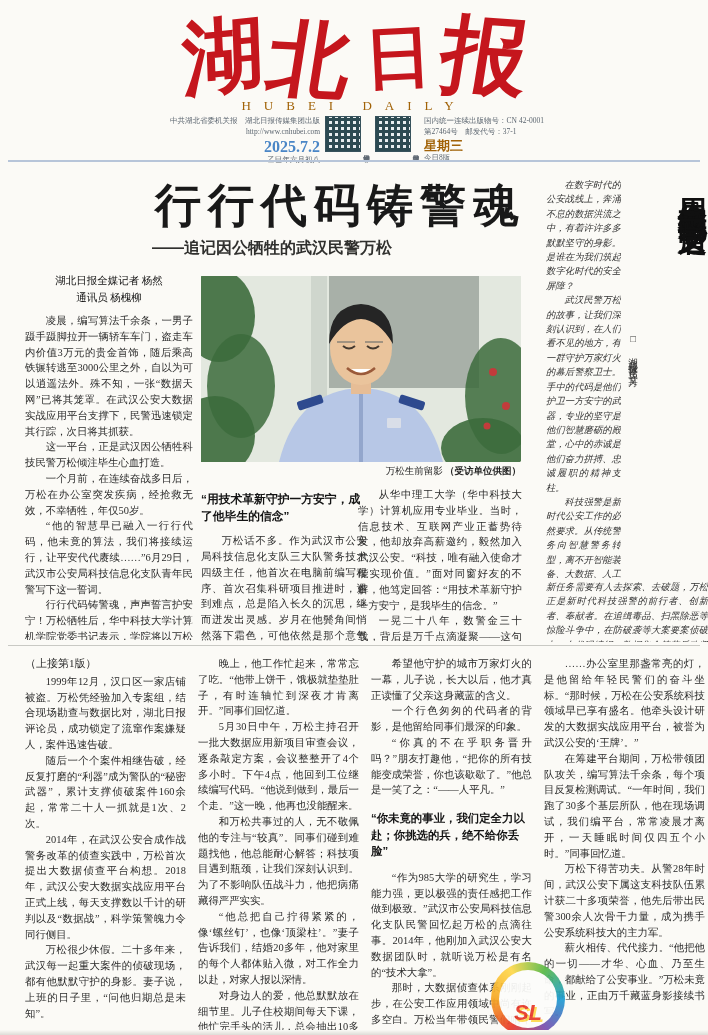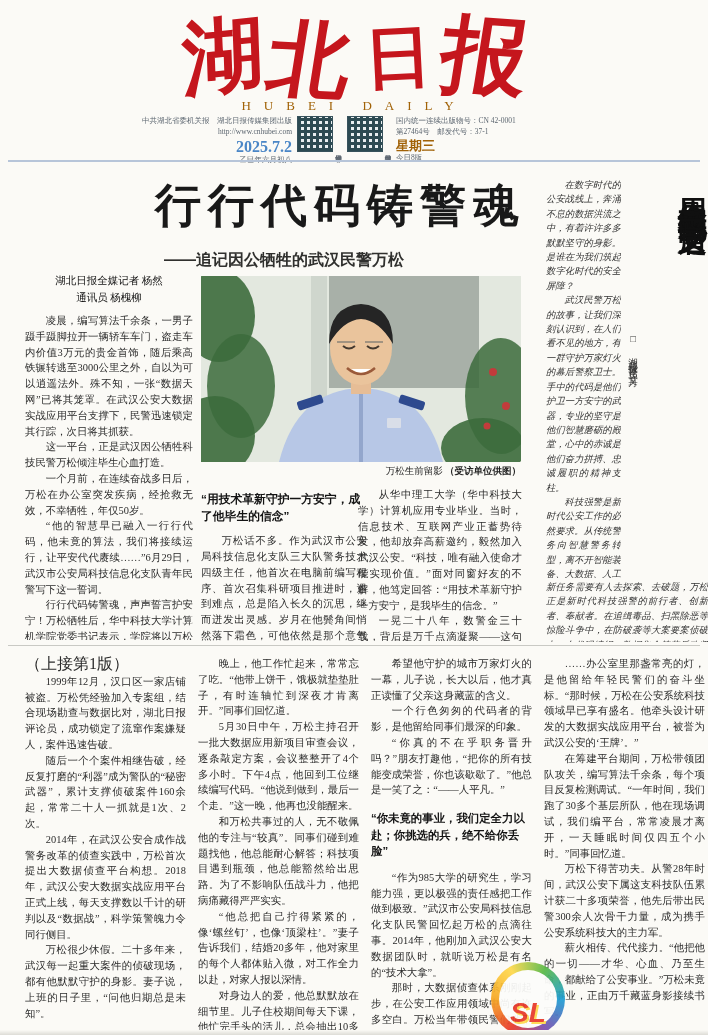--- a/index.html
+++ b/index.html
@@ -13,38 +13,38 @@
   .m-title{margin-top:14px;line-height:1;color:#c5161d;font-weight:900;
     font-family:"DejaVu Serif","Liberation Serif",serif;}
   .m-title .mc{display:inline-block;font-size:82px;transform-origin:center;}
   .mc1{transform:rotate(-6deg) skewX(-4deg);}
   .mc2{transform:rotate(3deg) translateY(4px) skewX(-6deg);}
   .mc3{transform:rotate(-3deg) scale(.82) translateY(2px);}
   .mc4{transform:rotate(4deg) skewX(-5deg) scale(1.05);}
   .m-en{margin-top:2px;color:#a16207;font-size:13px;letter-spacing:13px;
     font-family:"Liberation Serif",serif;}
   .header-info{position:absolute;top:116px;left:142px;width:430px;display:flex;
-    align-items:flex-start;gap:5px;text-align:right;}
+    justify-content:center;align-items:flex-start;gap:5px;text-align:right;}
   .tiny{font-size:7.5px;color:#5c6670;line-height:1.45;white-space:nowrap;}
   .hi-left{display:flex;flex-direction:column;align-items:flex-end;}
   .hi-right{display:flex;flex-direction:column;align-items:flex-start;text-align:left;}
   .date-big{font-size:16px;font-weight:bold;color:#4a86c6;line-height:1.1;}
   .weekday{font-size:13px;font-weight:bold;color:#a16207;line-height:1.2;}
   .qr-wrap{display:flex;align-items:flex-start;gap:2px;}
   .qr{width:34px;height:34px;border:1px solid #37525c;
     background:
      repeating-linear-gradient(0deg,#2c4a52 0 3px,transparent 3px 6px),
      repeating-linear-gradient(90deg,#2c4a52 0 3px,#e8eef0 3px 6px);}
   .qr-label{writing-mode:vertical-rl;font-size:6.5px;color:#5c6670;height:34px;line-height:1;}
   .rule-top{position:absolute;top:160px;left:8px;width:692px;height:2px;background:#b7c5d9;}
   
   .headline{position:absolute;top:180px;left:18px;width:508px;margin:0;text-align:right;
     font-family:"Liberation Sans","DejaVu Sans",sans-serif;
     font-size:46px;font-weight:900;letter-spacing:7px;color:#191919;line-height:1.1;}
-  .subheadline{position:absolute;top:238px;left:18px;width:508px;margin:12px;text-align:center;
+  .subheadline{position:absolute;top:238px;left:18px;width:508px;margin:0;text-align:center;
     font-family:"Liberation Sans","DejaVu Sans",sans-serif;
     font-size:16px;font-weight:bold;color:#30302e;}
   
   .col,.bcol{position:absolute;overflow:hidden;text-align:justify;
     font-size:10.4px;line-height:15.8px;color:#2b2b2b;}
   .col p,.bcol p,.c-narrow p{margin:0;text-indent:2em;}
   .col1{top:272px;left:25px;width:168px;height:368px;}
   .byline{text-align:center;text-indent:0;font-size:10.5px;line-height:17px;
     margin-bottom:7px;color:#111;}
   .byline div{text-indent:0;}
@@ -68,30 +68,30 @@
     font-size:9.3px;line-height:14.4px;font-style:italic;color:#333;text-align:justify;}
   .c-wide{position:absolute;top:404px;left:0;width:162px;height:62px;overflow:hidden;
     font-size:9.3px;line-height:14.4px;font-style:italic;color:#333;text-align:justify;}
   .rule-mid{position:absolute;top:645px;left:8px;width:692px;height:1px;background:#c9c9c4;}
   
   .bcol{top:656px;height:376px;}
   .bcol1{left:25px;width:161px;}
   .bcol2{left:198px;width:161px;}
   .bcol3{left:371px;width:161px;}
   .bcol4{left:544px;width:161px;}
-  .marker{text-indent:0;font-size:16px;margin-bottom:2px;}
+  .marker{text-indent:0;font-size:11px;margin-bottom:2px;}
   .bcol .subhead3{margin:12px 0 10px;font-size:11.4px;}
   
   .watermark{position:absolute;top:962px;left:491px;width:74px;height:74px;border-radius:50%;
     background:conic-gradient(from 210deg,#e8392a,#f7a823,#ffd94d,#58b947,#1f9fd4,#7a4fb0,#e8392a);
     display:flex;align-items:center;justify-content:center;opacity:.93;}
   .watermark-inner{width:58px;height:58px;border-radius:50%;background:#fdfdfb;
     display:flex;align-items:center;justify-content:center;}
   .watermark-text{font-family:"Liberation Sans",sans-serif;font-weight:900;font-style:italic;
-    font-size:28px;color:#e8392a;text-shadow:2px 2px 0 #ffd94d;margin-top:28px;}
+    font-size:22px;color:#e8392a;text-shadow:2px 2px 0 #ffd94d;margin-top:28px;}
   .page-bottom-shade{position:absolute;bottom:0;left:0;width:708px;height:5px;
     background:linear-gradient(#fbfaf6,#dddcd6);}
 </style>
 </head>
 <body>
 
 <div class="page">
 
   <header class="masthead">
     <div class="m-title">
@@ -220,21 +220,21 @@
           <p class="para">随后一个个案件相继告破，经反复打磨的“利器”成为警队的“秘密武器”，累计支撑侦破案件160余起，常常二十人一抓就是1次、2次。</p>
           <p class="para">2014年，在武汉公安合成作战警务改革的侦查实践中，万松首次提出大数据侦查平台构想。2018年，武汉公安大数据实战应用平台正式上线，每天支撑数以千计的研判以及“数据战”，科学策警魄力令同行侧目。</p>
           <p class="para">万松很少休假。二十多年来，武汉每一起重大案件的侦破现场，都有他默默守护的身影。妻子说，上班的日子里，“问他归期总是未知”。</p>
         </div>
 
     </div>
     <div class="bcol bcol2">
       <div>
           <p class="para">晚上，他工作忙起来，常常忘了吃。“他带上饼干，饿极就垫垫肚子，有时连轴忙到深夜才肯离开。”同事们回忆道。</p>
           <p class="para">5月30日中午，万松主持召开一批大数据应用新项目审查会议，逐条敲定方案，会议整整开了4个多小时。下午4点，他回到工位继续编写代码。“他说到做到，最后一个走。”这一晚，他再也没能醒来。</p>
-          <p class="para">和万松共事过的人，无不敬佩他的专注与“较真”。同事们碰到难题找他，他总能耐心解答；科技项目遇到瓶颈，他总能豁然给出思路。为了不影响队伍战斗力，他把病痛藏得严严实实。</p>
+          <p class="para">和万松共事过的人，无不敬佩他的专注与“较真”。同事们碰到难题找他，他总能耐心解答；科技项目遇到瓶颈，让我们深刻认识到。为了不影响队伍战斗力，他把病痛藏得严严实实。</p>
           <p class="para">“他总把自己拧得紧紧的，像‘螺丝钉’，也像‘顶梁柱’。”妻子告诉我们，结婚20多年，他对家里的每个人都体贴入微，对工作全力以赴，对家人报以深情。</p>
           <p class="para">对身边人的爱，他总默默放在细节里。儿子住校期间每天下课，他忙完手头的活儿，总会抽出10多分钟打电话问学业。母亲手术住院期间，他白天守在医院、晚上回单位加班，把两头都照顾得妥帖。</p>
         </div>
     </div>
     <div class="bcol bcol3">
       <div>
           <p class="para">希望他守护的城市万家灯火的一幕，儿子说，长大以后，他才真正读懂了父亲这身藏蓝的含义。</p>
           <p class="para">一个行色匆匆的代码者的背影，是他留给同事们最深的印象。</p>
           <p class="para">“你真的不在乎职务晋升吗？”朋友打趣他，“把你的所有技能变成荣誉，你也该歇歇了。”他总是一笑了之：“——人平凡。”</p>
         </div>

